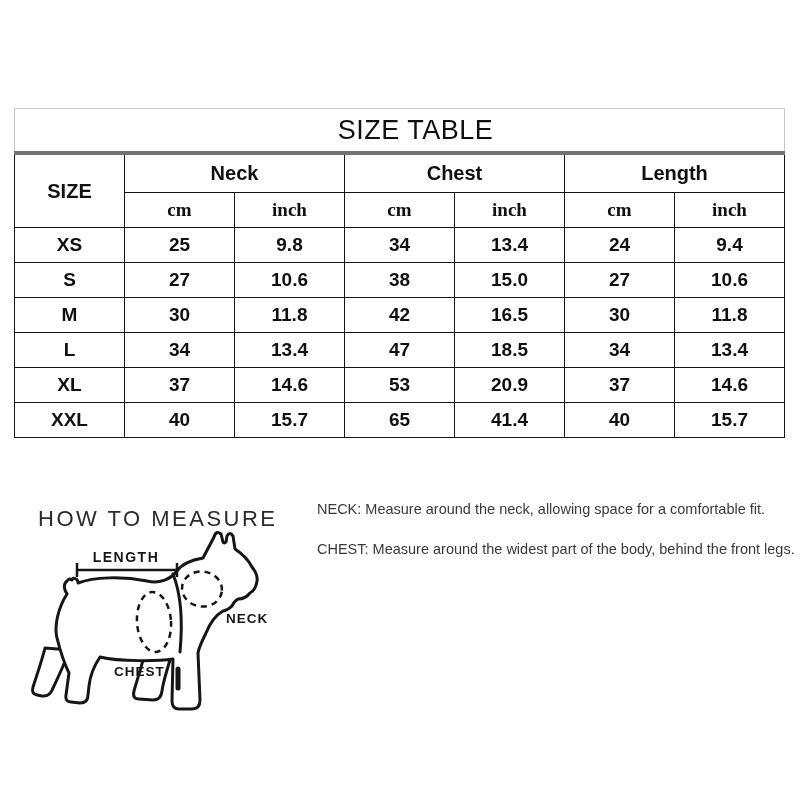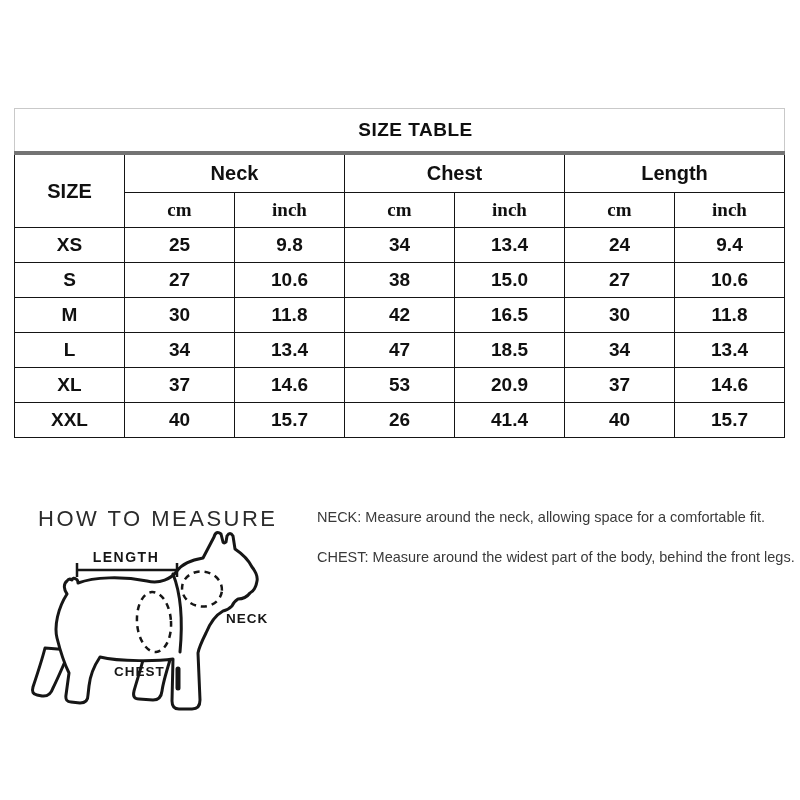--- a/index.html
+++ b/index.html
@@ -5,21 +5,21 @@
   html,body{margin:0;padding:0;background:#fff;}
   .canvas{
     position:relative;width:800px;height:800px;background:#ffffff;
     font-family:"Liberation Sans",sans-serif;overflow:hidden;
   }
   
   .table-wrap{position:absolute;left:14px;top:108px;width:771px;}
   .table-title{
     border:1px solid #c9c9c9;border-bottom:none;height:42px;
     display:flex;align-items:center;justify-content:center;
-    font-size:19px;font-weight:bold;color:#101010;letter-spacing:.5px;padding-left:32px;
+    font-size:27px;font-weight:normal;color:#101010;letter-spacing:.5px;padding-left:32px;
   }
   table.size-table{
     width:100%;border-collapse:collapse;table-layout:fixed;
     border-top:4px solid #737373;
   }
   .size-table th,.size-table td{
     border:1px solid #151515;text-align:center;vertical-align:middle;
     color:#101010;font-weight:bold;padding:0;
   }
   .size-table .size-head{font-size:20px;}
@@ -33,21 +33,21 @@
   }
   .diagram{position:absolute;left:20px;top:510px;width:290px;height:215px;}
   .diagram svg{display:block;width:290px;height:215px;}
   .diagram text{
     font-family:"Liberation Sans",sans-serif;font-weight:bold;fill:#161616;
   }
   .measure-text{
     position:absolute;left:317px;top:499px;width:478px;
     color:#3a3a3a;font-size:14.5px;line-height:21px;
   }
-  .measure-text p{margin:8px 0 19px 0;}
+  .measure-text p{margin:0 0 19px 0;}
   .measure-text p.note{font-style:italic;}
 </style>
 </head>
 <body>
 
 <div class="canvas">
 
   <div class="table-wrap">
     <div class="table-title">SIZE TABLE</div>
     <table class="size-table">
@@ -110,21 +110,21 @@
             <td>14.6</td>
             <td>53</td>
             <td>20.9</td>
             <td>37</td>
             <td>14.6</td>
           </tr>
           <tr>
             <td>XXL</td>
             <td>40</td>
             <td>15.7</td>
-            <td>26</td>
+            <td>65</td>
             <td>41.4</td>
             <td>40</td>
             <td>15.7</td>
           </tr>
         </tbody>
     </table>
   </div>
 
   <div class="htm-heading">HOW TO MEASURE</div>
 

